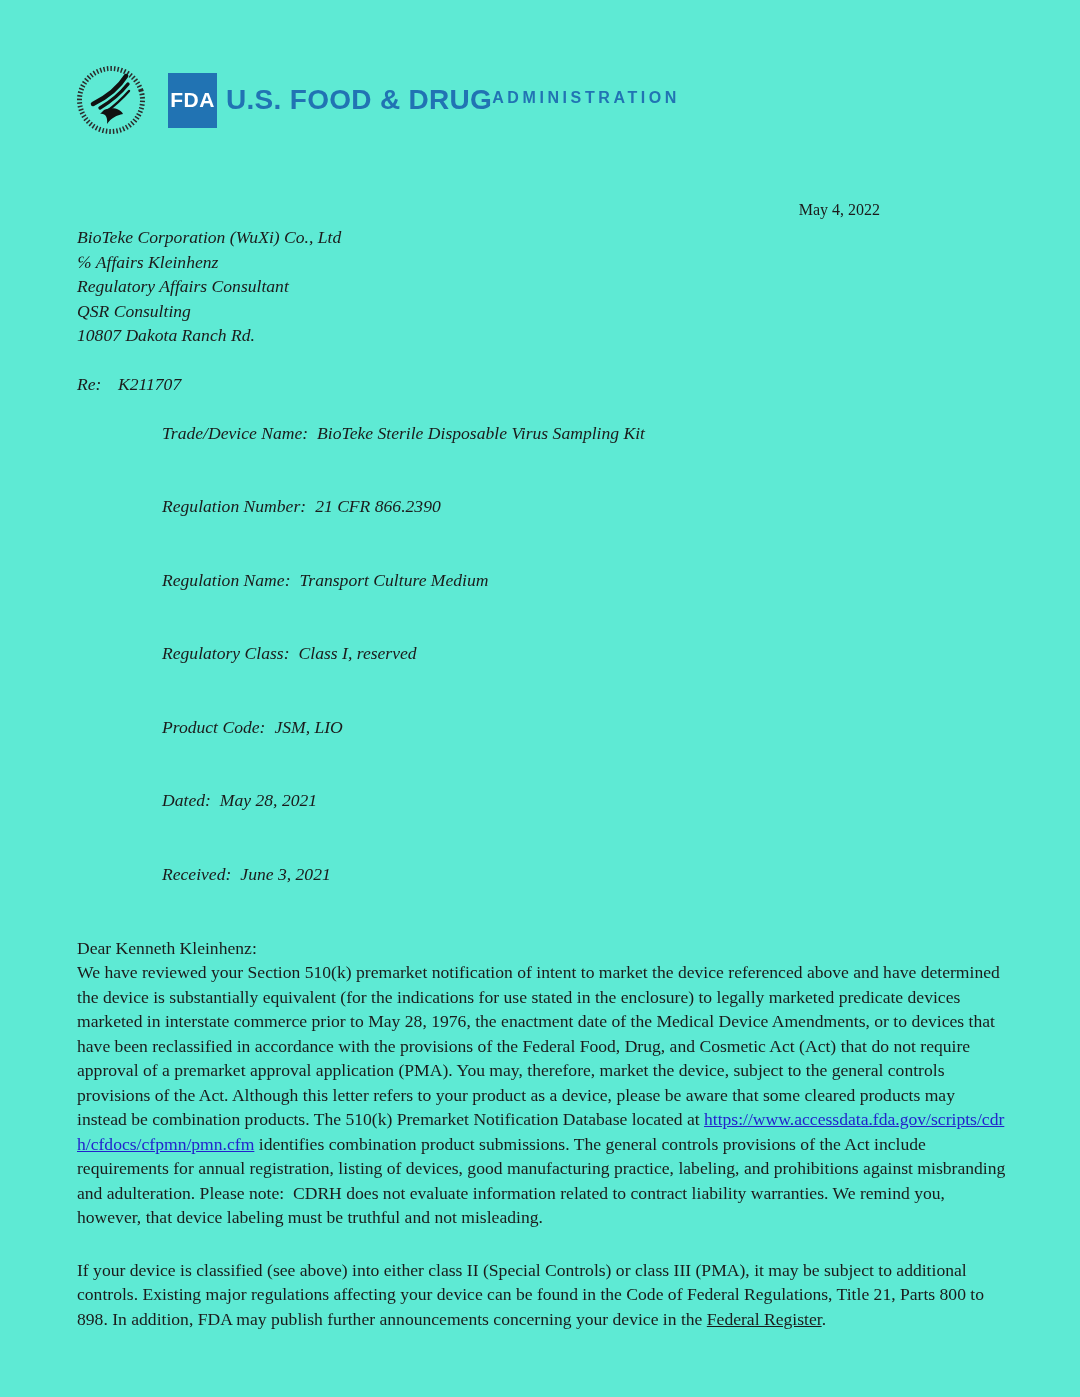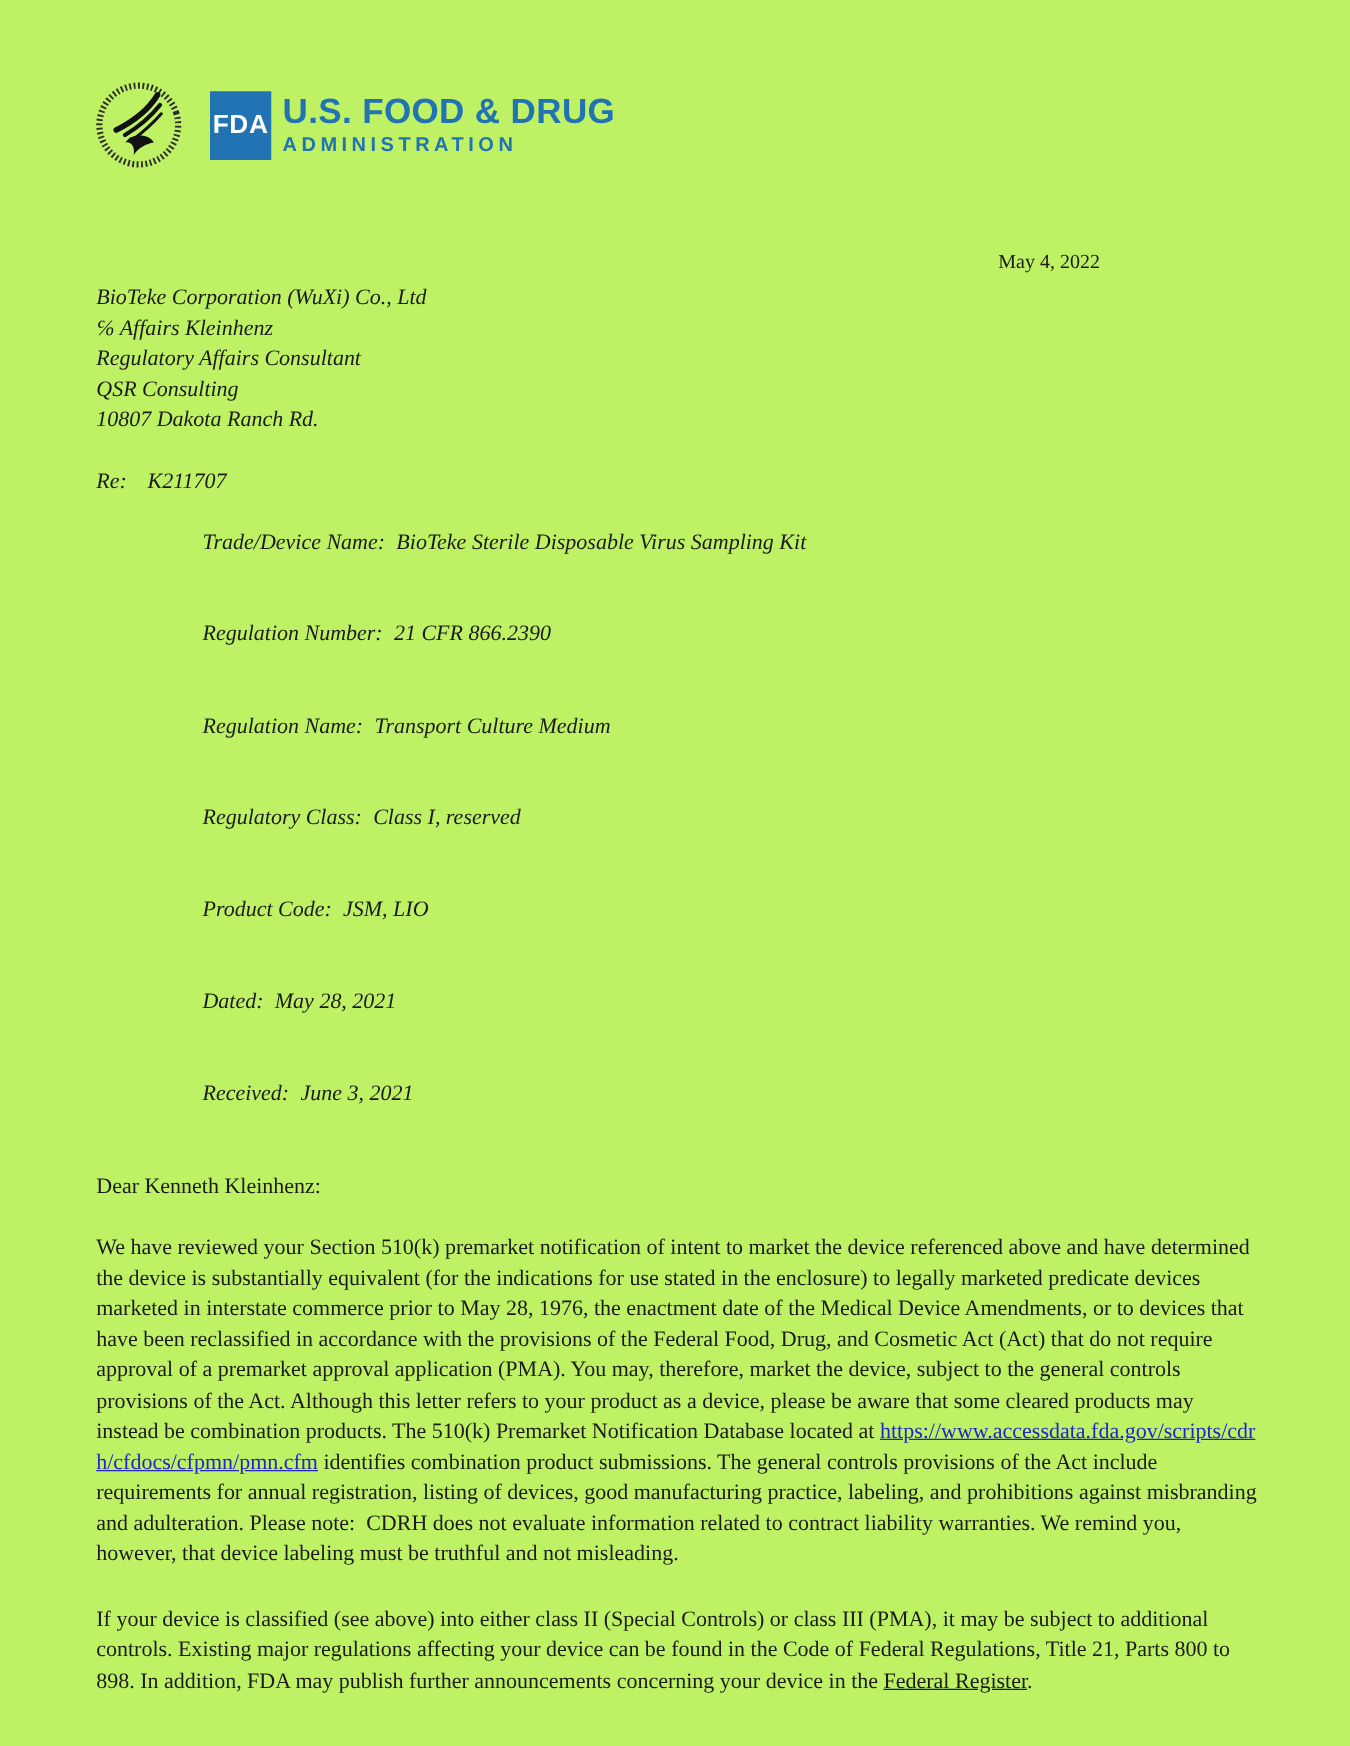--- a/index.html
+++ b/index.html
@@ -3,21 +3,21 @@
 <meta charset="utf-8">
 <style>
   * { margin: 0; padding: 0; box-sizing: border-box; }
   html, body { background: #ffffff; }
   body { display: flex; justify-content: center; }
 
   .page {
     position: relative;
     width: 1080px;
     height: 1397px;
-    background: #bef264;
+    background: #5eead4;
     font-family: "Liberation Serif", "DejaVu Serif", serif;
     color: #1b1b1b;
     overflow: hidden;
   }
 
   
   .header {
     display: flex;
     align-items: center;
     padding: 63px 0 0 74px;
@@ -31,21 +31,21 @@
     display: flex; align-items: center; justify-content: center;
     flex: 0 0 auto;
   }
   .fda-box span {
     color: #fff;
     font-family: "Liberation Sans", sans-serif;
     font-weight: bold;
     font-size: 21px;
     letter-spacing: 0.5px;
   }
-  .wordmark { margin-left: 9px; display: flex; flex-direction: column; justify-content: center; }
+  .wordmark { margin-left: 9px; display: flex; flex-direction: row; justify-content: center; }
   .wordmark .l1 {
     font-family: "Liberation Sans", sans-serif;
     font-weight: bold;
     color: var(--brand-blue, #2173b3);
     font-size: 28px;
     line-height: 30px;
     letter-spacing: 0.3px;
   }
   .wordmark .l2 {
     font-family: "Liberation Sans", sans-serif;
@@ -65,21 +65,21 @@
 
   .re-block { margin-top: 24px; font-style: italic; }
   .re-head { display: flex; }
   .re-label { width: 41px; flex: 0 0 auto; }
   .re-fields { padding-left: 41px; }
   .re-row { white-space: pre-wrap; }
   .re-field-value { margin-left: 9px; }
 
   .salutation { margin-top: 25px; }
 
-  .para { margin-top: 25px; max-width: 932px; white-space: pre-wrap; }
+  .para { max-width: 932px; white-space: pre-wrap; }
   .para.p2 { margin-top: 28px; }
 
   a.link, .link {
     color: var(--link-blue, #2323cc);
     text-decoration: underline;
     cursor: pointer;
     word-break: break-all;
   }
   .u { text-decoration: underline; }
 </style>

